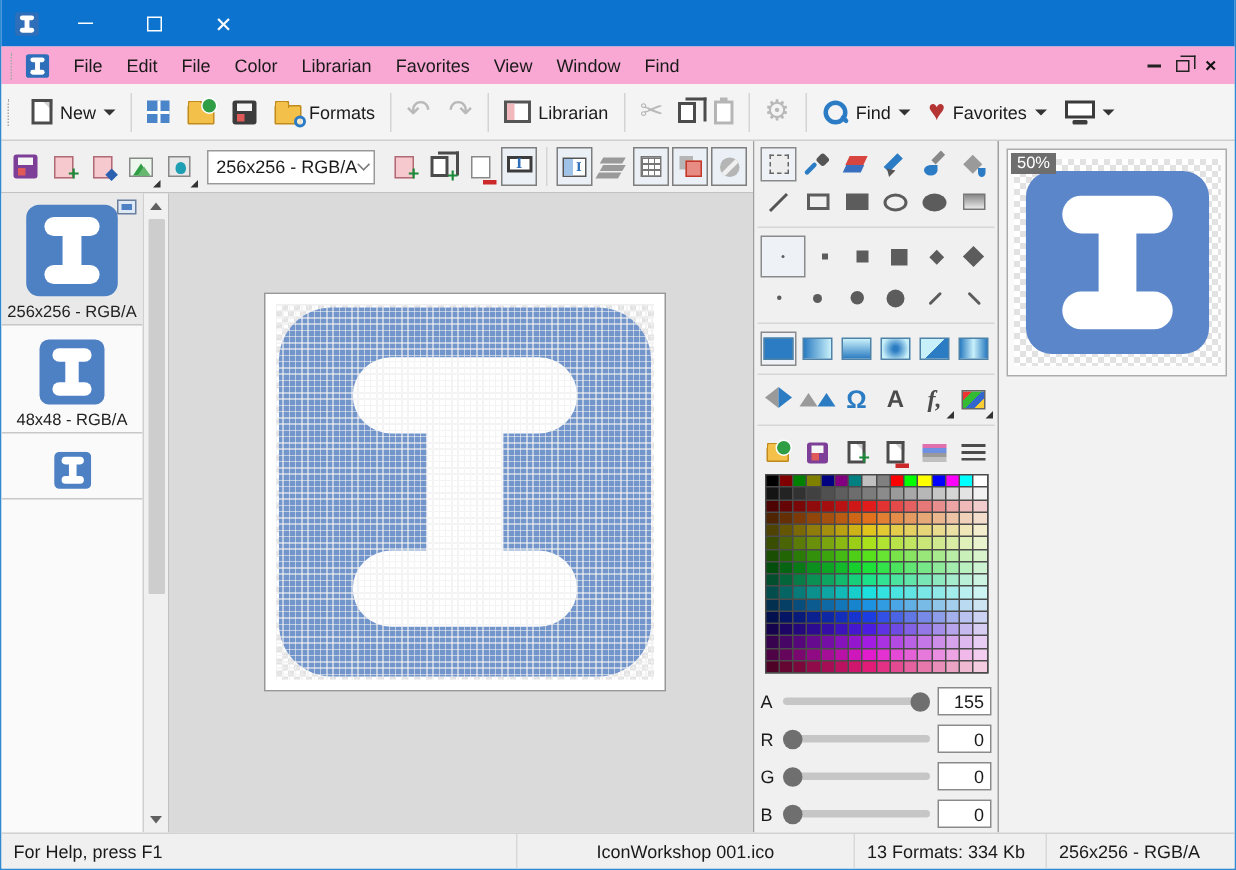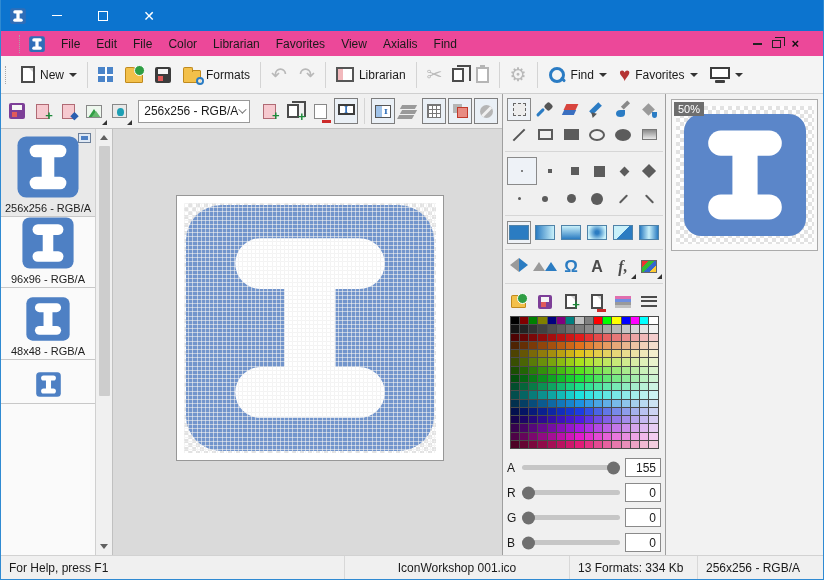--- a/index.html
+++ b/index.html
@@ -13,21 +13,21 @@
   .title-text{flex:1;font-size:12px;white-space:nowrap;overflow:hidden}
   .winbtn{width:46px;height:31px;display:flex;align-items:center;justify-content:center;color:#fff}
   .glyph-min{width:10px;height:1px;background:#fff;display:block}
   .glyph-max{width:10px;height:10px;border:1px solid #fff;display:block}
   .glyph-close{font-size:14px;line-height:1}
 
   .appico{width:16px;height:16px;flex:0 0 auto;color:#2f6eb8}
   .appico svg{width:100%;height:100%;display:block}
 
   
-  .menubar{height:25px;background:#ec4899;display:flex;align-items:center;padding:0 18px;flex:0 0 auto}
+  .menubar{height:25px;background:#f9a8d4;display:flex;align-items:center;padding:0 6px;flex:0 0 auto}
   .grip{width:5px;height:18px;border-left:1px dotted #a8a8a8;margin-right:5px;flex:0 0 auto}
   .menubar .appico{margin-right:8px}
   .menu-item{padding:3px 8px;cursor:default}
   .mdi-ctrls{margin-left:auto;display:flex;align-items:center;gap:10px;padding-right:6px}
   .mdi-min{width:9px;height:2px;background:#222;display:block}
   .mdi-restore{width:9px;height:8px;border:1px solid #222;position:relative;display:block}
   .mdi-restore::before{content:"";position:absolute;left:2px;top:-4px;width:9px;height:8px;border:1px solid #222;border-bottom:none;border-left:none}
   .mdi-close{font-size:13px;font-weight:bold;line-height:1;color:#111}
 
   
@@ -260,21 +260,21 @@
         </svg>
       </span>
     <span id="menu-items" style="display:flex">
         <span class="menu-item">File</span>
         <span class="menu-item">Edit</span>
         <span class="menu-item">File</span>
         <span class="menu-item">Color</span>
         <span class="menu-item">Librarian</span>
         <span class="menu-item">Favorites</span>
         <span class="menu-item">View</span>
-        <span class="menu-item">Axialis</span>
+        <span class="menu-item">Window</span>
         <span class="menu-item">Find</span>
       </span>
     <span class="mdi-ctrls">
       <span>
           <span class="mdi-min"></span>
         </span>
       <span>
           <span class="mdi-restore"></span>
         </span>
       <span><span class="mdi-close">×</span></span>
@@ -415,28 +415,20 @@
       <div class="workspace">
         <div class="sidebar" id="format-list">
             <div class="side-item selected" style="height: 88px;">
               <div class="side-ico" style="width: 62px; height: 62px;">
                 <svg viewBox="0 0 64 64">
                   <use href="#icoI"></use>
                 </svg>
               </div>
               <div class="side-label">256x256 - RGB/A</div>
               <div class="side-badge"></div>
-            </div>
-            <div class="side-item" style="height: 71px;">
-              <div class="side-ico" style="width: 52px; height: 52px;">
-                <svg viewBox="0 0 64 64">
-                  <use href="#icoI"></use>
-                </svg>
-              </div>
-              <div class="side-label">96x96 - RGB/A</div>
             </div>
             <div class="side-item" style="height: 72px;">
               <div class="side-ico" style="width: 44px; height: 44px;">
                 <svg viewBox="0 0 64 64">
                   <use href="#icoI"></use>
                 </svg>
               </div>
               <div class="side-label">48x48 - RGB/A</div>
             </div>
             <div class="side-item" style="height: 44px;">

